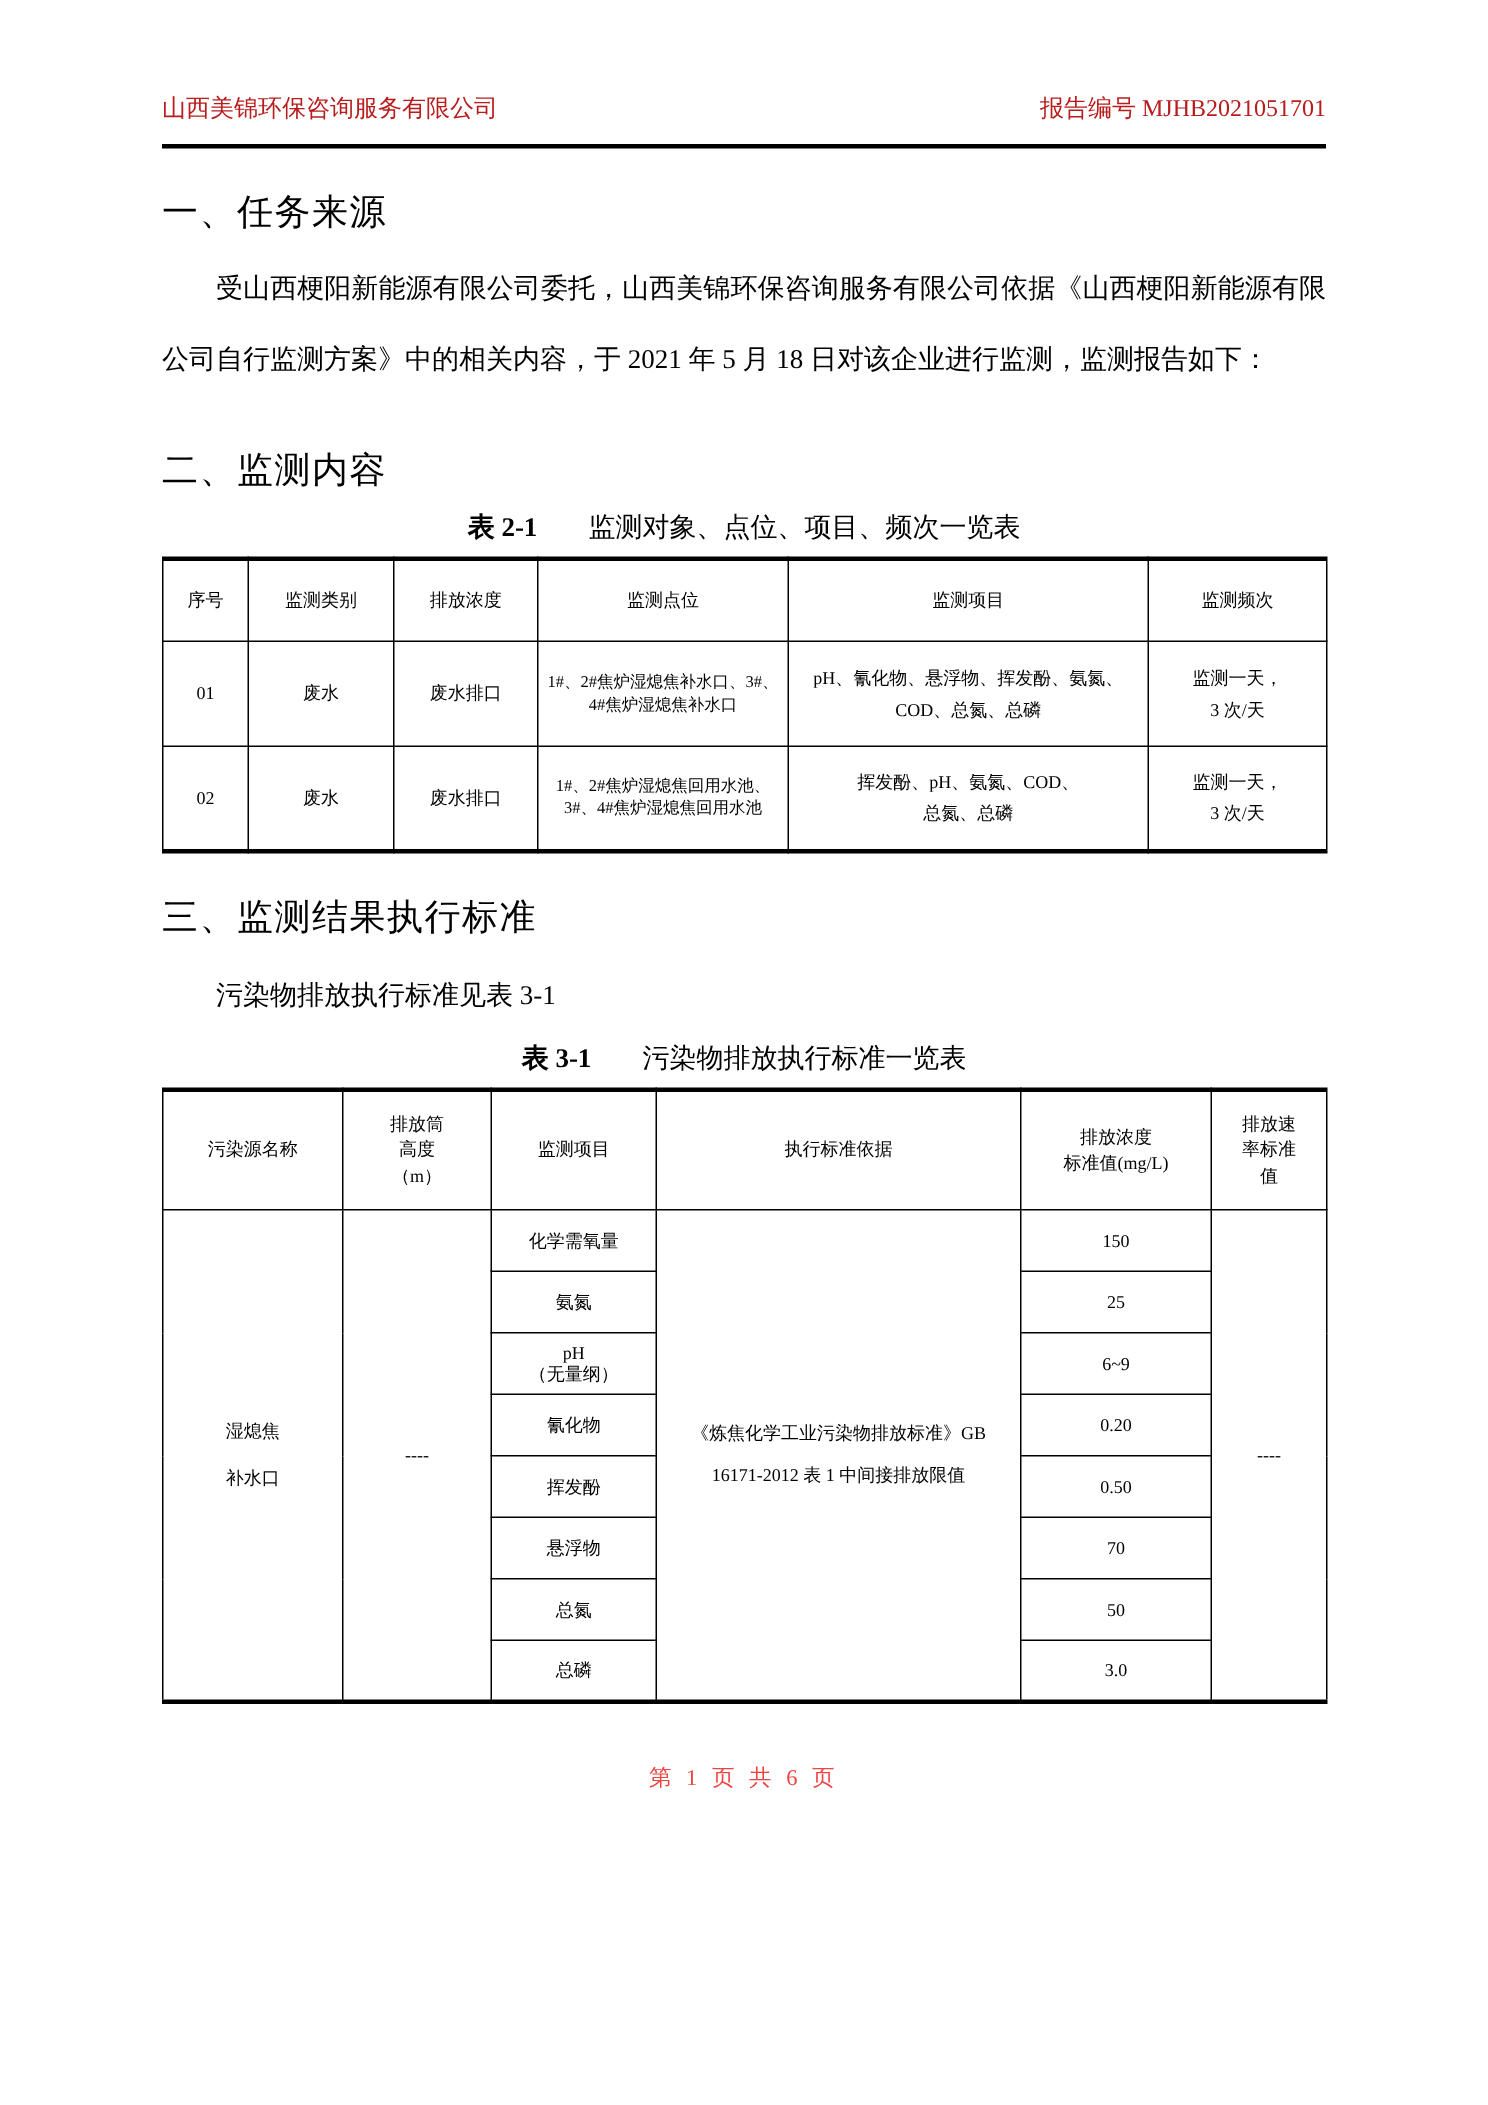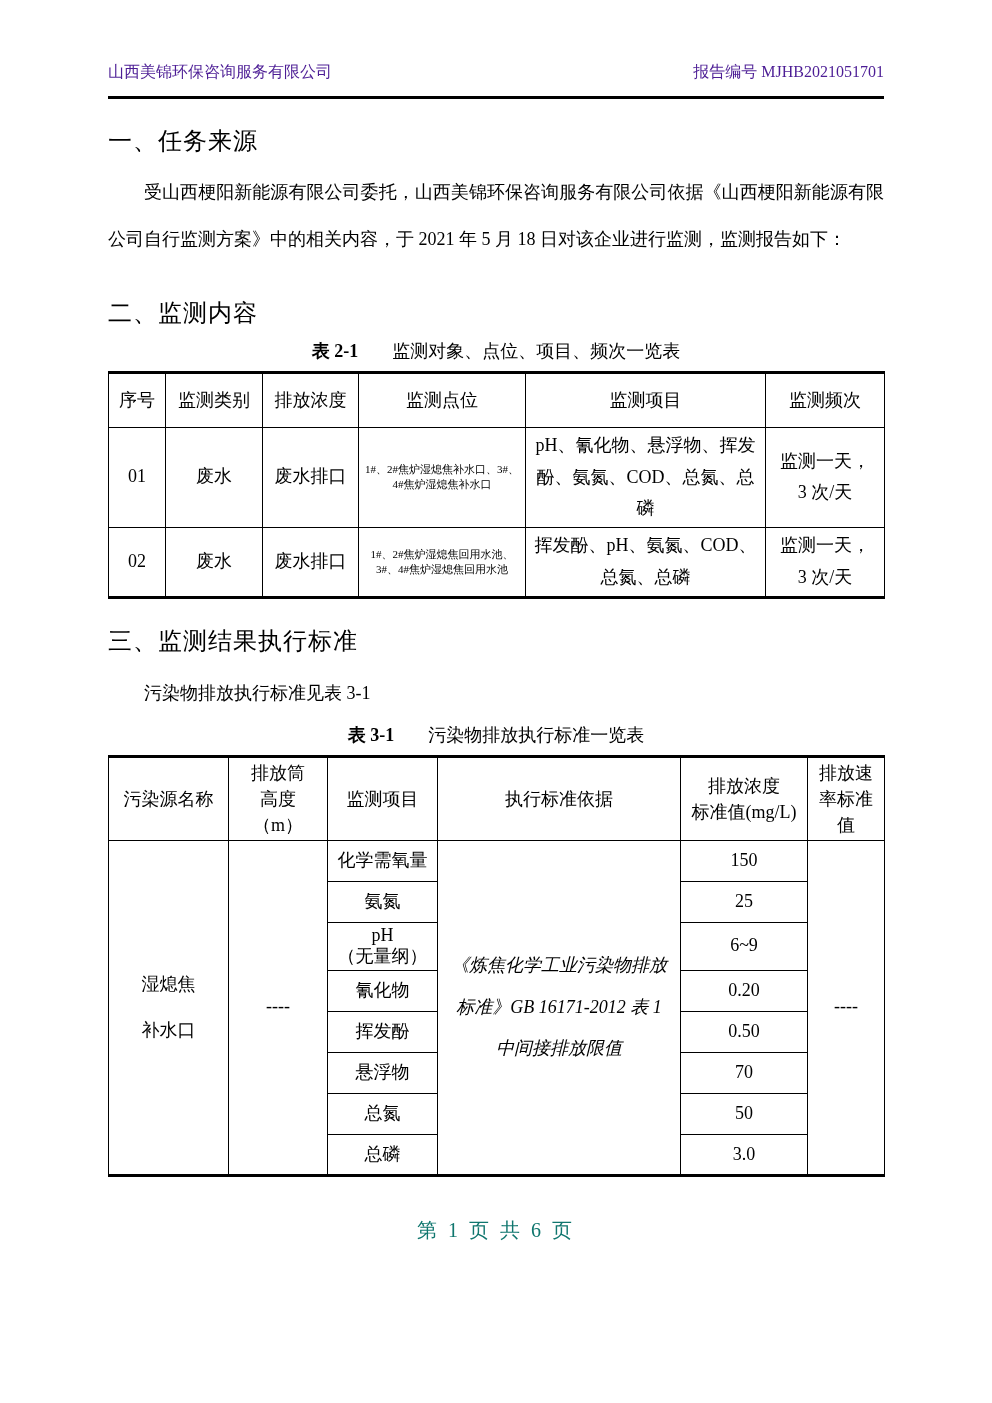--- a/index.html
+++ b/index.html
@@ -10,21 +10,21 @@
     margin:0 auto;
     background:#ffffff;
     color:#000;
     font-family:"Liberation Serif","DejaVu Serif",serif;
     padding:62px 108px 0 108px;
     overflow:hidden;
   }
   
   .doc-header {
     display:flex; justify-content:space-between; align-items:flex-end;
-    font-size:16px; color:#4c1d95;
+    font-size:16px; color:#b91c1c;
     padding-bottom:13px;
     border-bottom:3px solid #000;
   }
   
   .sec-title {
     font-size:24px; font-weight:normal;
     margin-top:26px;
     letter-spacing:1px;
   }
   .sec-title.mt2 { margin-top:34px; }
@@ -43,46 +43,46 @@
   .tbl-caption .cap-label { font-weight:bold; margin-right:34px; }
   
   table {
     width:776px; border-collapse:collapse; table-layout:fixed;
     margin-top:8px;
     border-top:3px solid #000;
     border-bottom:3px solid #000;
   }
   th, td {
     border:1px solid #000;
-    font-size:18px; font-weight:normal;
+    font-size:12px; font-weight:normal;
     text-align:center; vertical-align:middle;
     white-space:pre-line;
     padding:2px 4px;
     line-height:1.55;
   }
   
   .t21 thead tr { height:55px; }
   .t21 tbody tr { height:70px; }
   .t21 .cell-point { font-size:11px; line-height:1.35; padding:2px 2px; }
   .t21 .cell-items { line-height:1.75;margin-top:39px; }
   .t21 .cell-freq { line-height:1.75; }
   
   .t31 thead tr { height:80px; }
   .t31 thead th { line-height:1.45; }
   .t31 tbody tr { height:41px; }
   .t31 .cell-source { line-height:2.6; }
-  .t31 .cell-basis { line-height:2.3; padding:2px 10px;font-style:italic; }
+  .t31 .cell-basis { line-height:2.3; padding:2px 10px; }
   .t31 .cell-item2l { line-height:1.2;margin-top:10px; }
   
   .page-footer {
     text-align:center;
-    font-size:20px;
+    font-size:15px;
     margin-top:40px;
     letter-spacing:3px;
-    color:#0f766e;
+    color:#ef4444;
   }
 </style>
 </head>
 <body>
 
 <div class="page">
 
   <div class="doc-header">
     <span>山西美锦环保咨询服务有限公司</span>
     <span>报告编号 MJHB2021051701</span>

